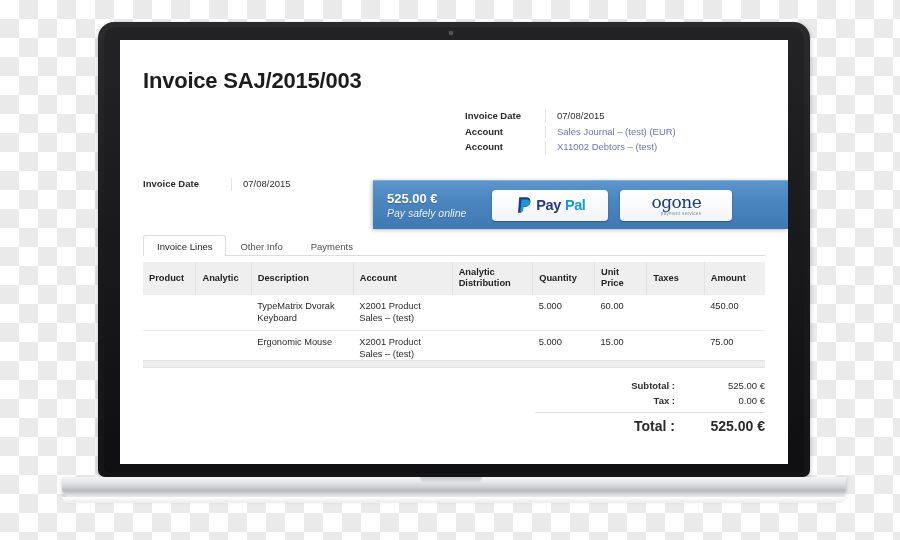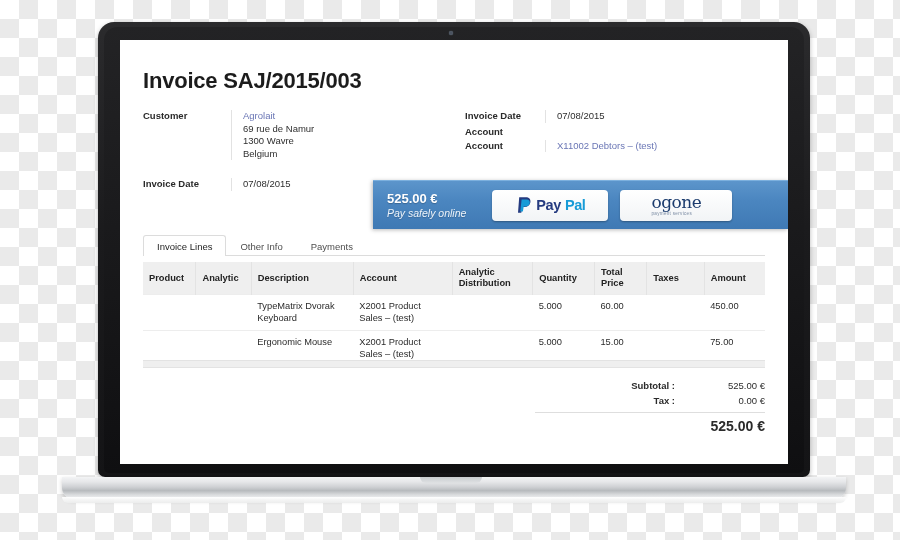--- a/index.html
+++ b/index.html
@@ -150,21 +150,21 @@
     height: 31px;
   }
   .btn-paypal { width: 116px; margin-left: 26px; }
   .btn-ogone  { width: 112px; margin-left: 12px; }
 
   .pp-wrap { display: flex; align-items: center; justify-content: flex-end; }
   .pp-text { font-size: 14.5px; font-weight: bold; letter-spacing: -0.4px; margin-left: 4px; }
   .pp-dark { color: #253b80; }
   .pp-light { color: #179bd7; }
 
-  .og-wrap { text-align: left; line-height: 1; }
+  .og-wrap { text-align: right; line-height: 1; }
   .og-name {
     font-family: "DejaVu Serif", serif;
     font-size: 17px;
     color: #1c3c6e;
     letter-spacing: -0.5px;
   }
   .og-sub {
     font-size: 4.6px;
     color: #7b8ba3;
     letter-spacing: 0.3px;
@@ -267,50 +267,42 @@
 
   <div class="lid"></div>
   <div class="lid-inner"></div>
   <div class="camera"></div>
 
   <div class="screen">
     <div class="page">
 
       <div class="invoice-title">Invoice SAJ/2015/003</div>
 
-      <div class="fieldcol-left">
-        <div class="frow">
-          <div class="lbl">Customer</div>
-          <div class="fv">
-            <div class="val link">Agrolait</div>
-            <div class="val">69 rue de Namur</div>
-            <div class="val">1300 Wavre</div>
-            <div class="val">Belgium</div>
-          </div>
-        </div>
-      </div>
 
       <div class="date-row2">
         <div class="frow">
           <div class="lbl">Invoice Date</div>
           <div class="fv">
             <div class="val">07/08/2015</div>
           </div>
         </div>
       </div>
 
       <div class="fieldcol-right">
         <div class="frow">
           <div class="lbl">Invoice Date</div>
           <div class="fv">
             <div class="val">07/08/2015</div>
           </div>
         </div>
         <div class="frow">
           <div class="lbl">Account</div>
+          <div class="fv">
+            <div class="val link">Sales Journal – (test) (EUR)</div>
+          </div>
         </div>
         <div class="frow">
           <div class="lbl">Account</div>
           <div class="fv">
             <div class="val link">X11002 Debtors – (test)</div>
           </div>
         </div>
       </div>
 
       <div class="pay-banner">
@@ -346,21 +338,21 @@
 
       <table class="lines">
         <thead>
           <tr>
             <th class="col-prod">Product</th>
             <th class="col-sect">Analytic</th>
             <th class="col-desc">Description</th>
             <th class="col-acct">Account</th>
             <th class="col-anal">Analytic Distribution</th>
             <th class="col-qty">Quantity</th>
-            <th class="col-unit">Total Price</th>
+            <th class="col-unit">Unit Price</th>
             <th class="col-tax">Taxes</th>
             <th class="col-amt">Amount</th>
           </tr>
         </thead>
         <tbody>
           <tr>
             <td></td>
             <td></td>
             <td>TypeMatrix Dvorak Keyboard</td>
             <td>X2001 Product Sales – (test)</td>
@@ -389,20 +381,21 @@
       <div class="totals">
         <div class="trow">
           <div class="tlabel">Subtotal :</div>
           <div class="tvalue">525.00 €</div>
         </div>
         <div class="trow">
           <div class="tlabel">Tax :</div>
           <div class="tvalue">0.00 €</div>
         </div>
         <div class="trow grand total-sep">
+          <div class="tlabel">Total :</div>
           <div class="tvalue">525.00 €</div>
         </div>
       </div>
 
     </div>
   </div>
 
   <div class="base"></div>
   <div class="base-notch"></div>
   <div class="base-foot"></div>

